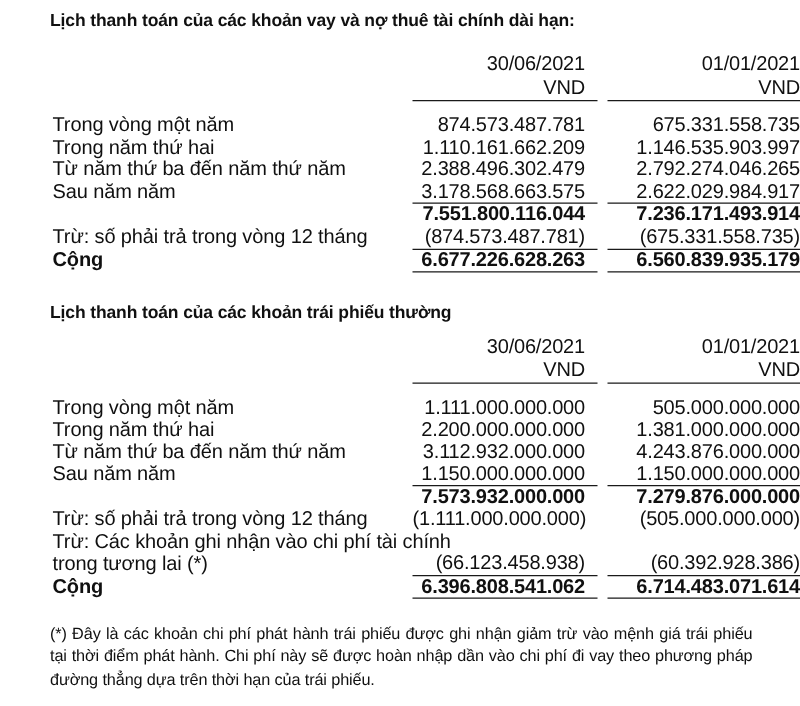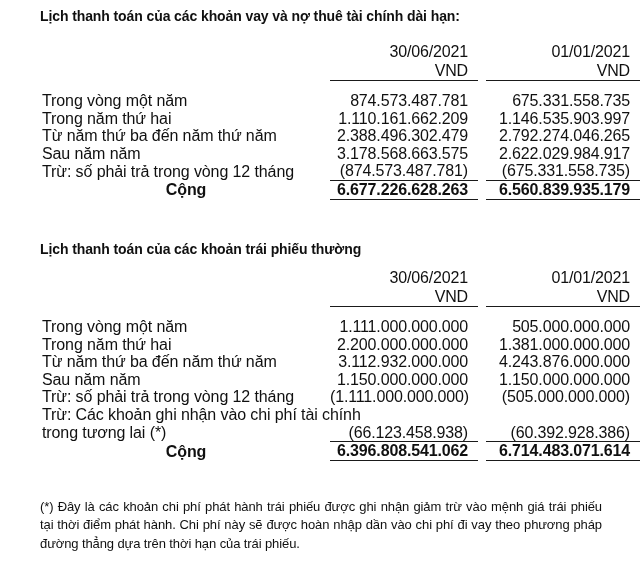--- a/index.html
+++ b/index.html
@@ -64,23 +64,23 @@
     white-space: nowrap;
     letter-spacing: -0.1px;
   }
   td.num {
     text-align: right;
     white-space: nowrap;
     font-variant-numeric: tabular-nums;
     letter-spacing: -0.15px;
   }
   td.n1 { padding-right: 10px; }
-  td.n2 { padding-right: 10px; }
-
-  .bold { font-weight: bold; text-align: center; }
+  td.n2 { }
+
+  .bold { font-weight: bold; }
 
   
   tr.head-date td { height: 19px; line-height: 19px; }
   tr.head-cur  td { height: 19px; line-height: 19px; }
 
   
   .rule-top    { border-top: 1.3px solid #1a1a1a; }
   .rule-bottom { border-bottom: 1.3px solid #1a1a1a; }
 
   .spacer td { height: 11px; line-height: 11px; }
@@ -150,20 +150,26 @@
         <td class="num n2">2.792.274.046.265</td>
       </tr>
       <tr>
         <td class="label">Sau năm năm</td>
         <td class="num n1">3.178.568.663.575</td>
         <td></td>
         <td class="num n2">2.622.029.984.917</td>
       </tr>
 
       <tr>
+        <td class="label"></td>
+        <td class="num n1 bold rule-top">7.551.800.116.044</td>
+        <td></td>
+        <td class="num n2 bold rule-top">7.236.171.493.914</td>
+      </tr>
+      <tr>
         <td class="label">Trừ: số phải trả trong vòng 12 tháng</td>
         <td class="num n1 rule-bottom">(874.573.487.781)</td>
         <td></td>
         <td class="num n2 rule-bottom">(675.331.558.735)</td>
       </tr>
       <tr>
         <td class="label bold">Cộng</td>
         <td class="num n1 bold rule-bottom">6.677.226.628.263</td>
         <td></td>
         <td class="num n2 bold rule-bottom">6.560.839.935.179</td>
@@ -219,20 +225,26 @@
         <td class="num n2">4.243.876.000.000</td>
       </tr>
       <tr>
         <td class="label">Sau năm năm</td>
         <td class="num n1">1.150.000.000.000</td>
         <td></td>
         <td class="num n2">1.150.000.000.000</td>
       </tr>
 
       <tr>
+        <td class="label"></td>
+        <td class="num n1 bold rule-top">7.573.932.000.000</td>
+        <td></td>
+        <td class="num n2 bold rule-top">7.279.876.000.000</td>
+      </tr>
+      <tr>
         <td class="label">Trừ: số phải trả trong vòng 12 tháng</td>
         <td class="num n1">(1.111.000.000.000)</td>
         <td></td>
         <td class="num n2">(505.000.000.000)</td>
       </tr>
       <tr>
         <td class="label">Trừ: Các khoản ghi nhận vào chi phí tài chính</td>
         <td class="num n1"></td>
         <td></td>
         <td class="num n2"></td>

